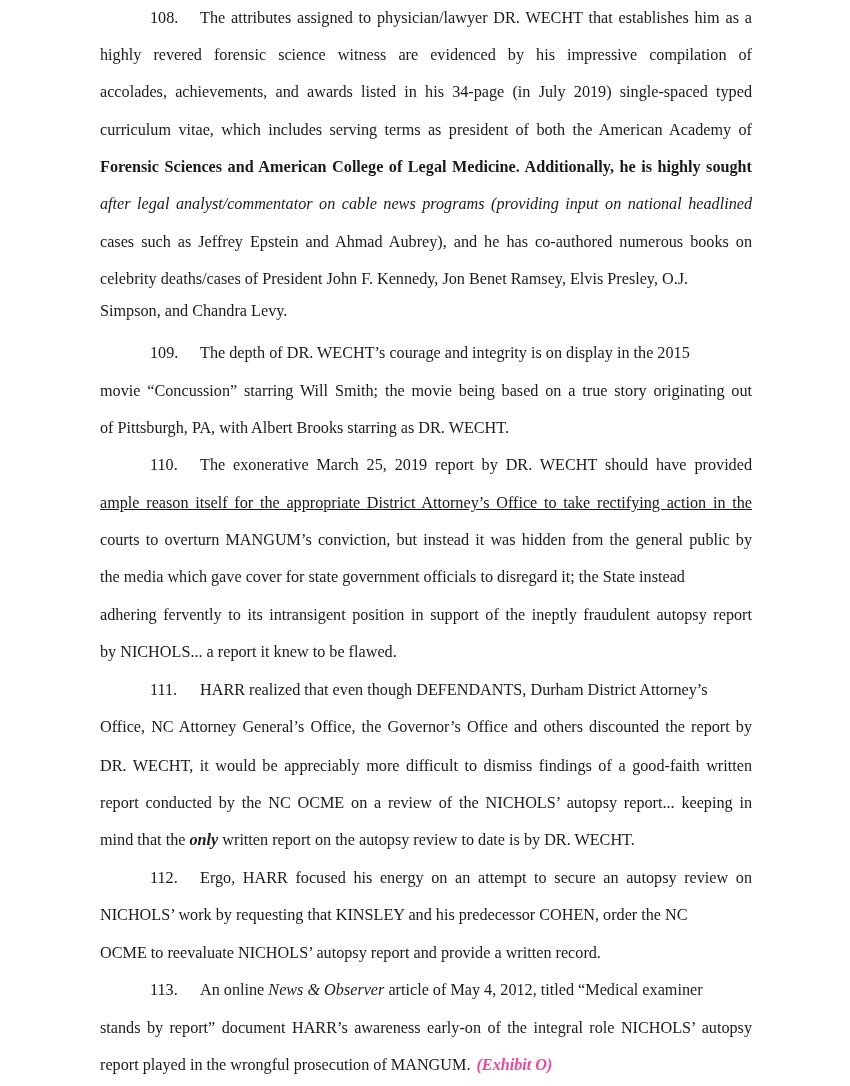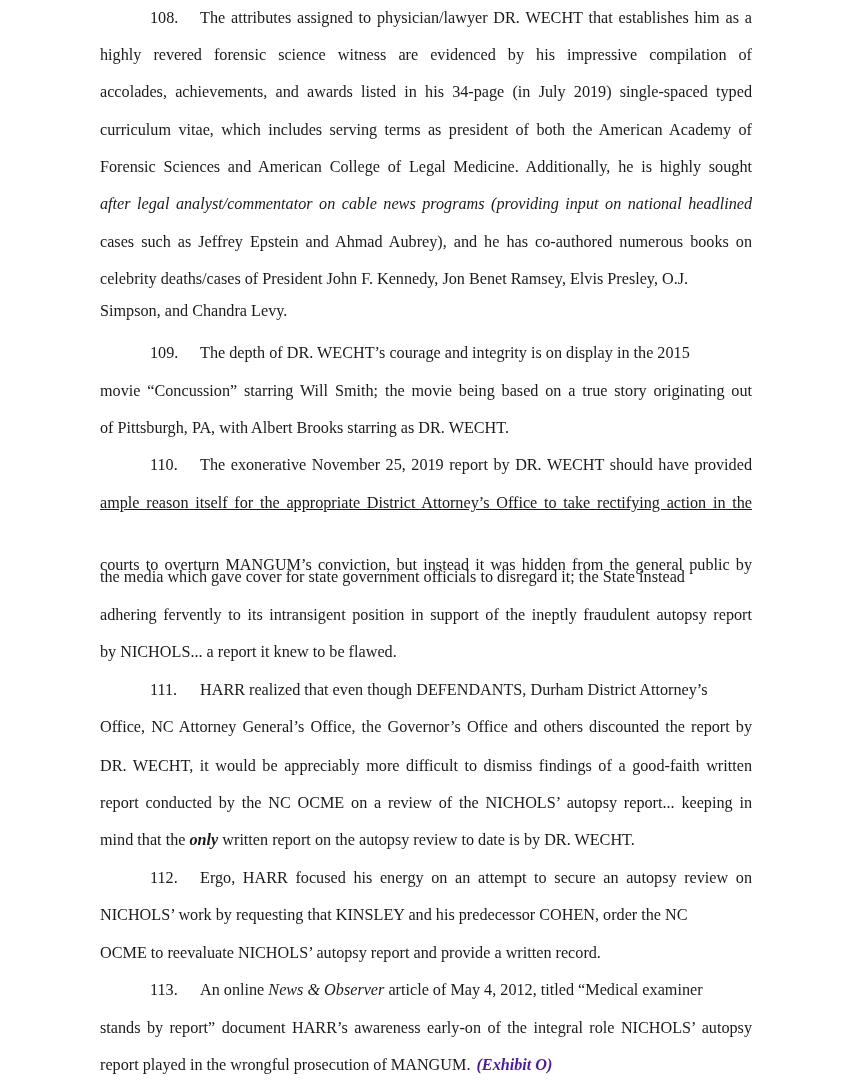--- a/index.html
+++ b/index.html
@@ -11,58 +11,58 @@
   }
   .line {
     position: absolute; left: 0; white-space: nowrap; height: 20px; line-height: 20px;
   }
   .line.justify { width: 652px; text-align: justify; text-align-last: justify; }
   .num { position: absolute; left: 50px; }
   .first { position: absolute; left: 100px; white-space: nowrap; }
   .first.justify { width: 552px; text-align: justify; text-align-last: justify; }
   .it { font-style: italic; }
   .bi { font-style: italic; font-weight: bold; }
-  .exhibit { color: #4c1d95; font-style: italic; font-weight: bold; cursor: pointer; margin-left: 6px; }
+  .exhibit { color: #ec4899; font-style: italic; font-weight: bold; cursor: pointer; margin-left: 6px; }
 </style>
 </head>
 <body>
 
 <div class="page">
 
   <div>
     <div class="line" style="top:8px;">
       <span class="num">108.</span>
       <span class="first justify">The attributes assigned to physician/lawyer DR. WECHT that establishes him as a</span>
     </div>
     <div class="line justify" style="top:45px;">highly revered forensic science witness are evidenced by his impressive compilation of</div>
     <div class="line justify" style="top:82px;">accolades, achievements, and awards listed in his 34-page (in July 2019) single-spaced typed</div>
     <div class="line justify" style="top:120px;">curriculum vitae, which includes serving terms as president of both the American Academy of</div>
-    <div class="line justify" style="top:157px;">Forensic Sciences and American College of Legal Medicine.  Additionally, he is highly sought</div>
+    <div class="line justify" style="top:157px;font-weight:bold;">Forensic Sciences and American College of Legal Medicine.  Additionally, he is highly sought</div>
     <div class="line justify" style="top:194px;font-style:italic;">after legal analyst/commentator on cable news programs (providing input on national headlined</div>
     <div class="line justify" style="top:232px;">cases such as Jeffrey Epstein and Ahmad Aubrey), and he has co-authored numerous books on</div>
     <div class="line" style="top:269px;">celebrity deaths/cases of President John F. Kennedy, Jon Benet Ramsey, Elvis Presley, O.J.</div>
     <div class="line" style="top:301px;">Simpson, and Chandra Levy.</div>
   </div>
 
   <div>
     <div class="line" style="top:343px;">
       <span class="num">109.</span>
       <span class="first">The depth of DR. WECHT’s courage and integrity is on display in the 2015</span>
     </div>
     <div class="line justify" style="top:381px;">movie “Concussion” starring Will Smith; the movie being based on a true story originating out</div>
     <div class="line" style="top:418px;">of Pittsburgh, PA, with Albert Brooks starring as DR. WECHT.</div>
   </div>
 
   <div>
     <div class="line" style="top:455px;">
       <span class="num">110.</span>
-      <span class="first justify">The exonerative November 25, 2019 report by DR. WECHT should have provided</span>
+      <span class="first justify">The exonerative March 25, 2019 report by DR. WECHT should have provided</span>
     </div>
     <div class="line justify" style="top:493px;text-decoration:underline;">ample reason itself for the appropriate District Attorney’s Office to take rectifying action in the</div>
-    <div class="line justify" style="top:530px;margin-top:25px;">courts to overturn MANGUM’s conviction, but instead it was hidden from the general public by</div>
+    <div class="line justify" style="top:530px;">courts to overturn MANGUM’s conviction, but instead it was hidden from the general public by</div>
     <div class="line" style="top:567px;">the media which gave cover for state government officials to disregard it; the State instead</div>
     <div class="line justify" style="top:605px;">adhering fervently to its intransigent position in support of the ineptly fraudulent autopsy report</div>
     <div class="line" style="top:642px;text-align:center;">by NICHOLS... a report it knew to be flawed.</div>
   </div>
 
   <div>
     <div class="line" style="top:680px;">
       <span class="num">111.</span>
       <span class="first">HARR realized that even though DEFENDANTS, Durham District Attorney’s</span>
     </div>

